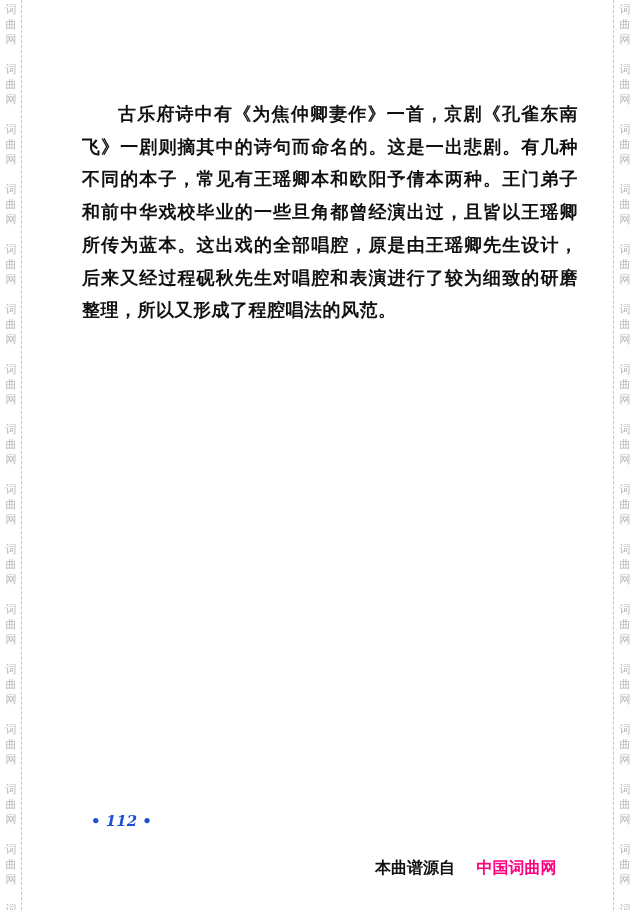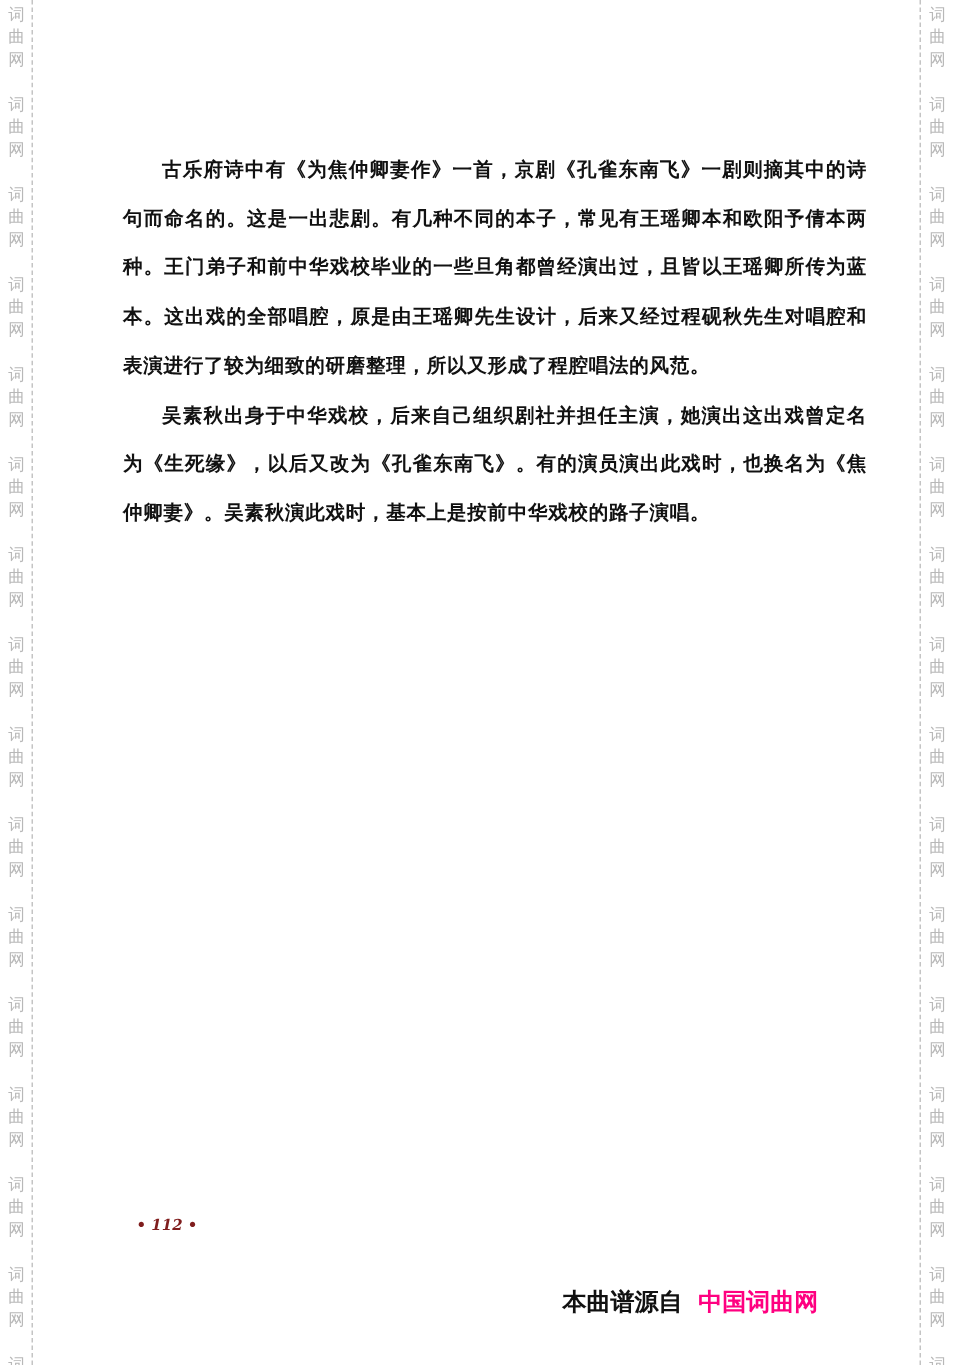--- a/index.html
+++ b/index.html
@@ -21,36 +21,36 @@
     text-align: center;
   }
   .margin-left .wm-group { left: 4px; }
   .margin-right .wm-group { left: 4px; }
   .wm-group span { display: block; }
 
   .page-text {
     position: absolute; left: 82px; top: 98px; width: 496px;
   }
   .para {
-    margin: 0; font-size: 13px; line-height: 32.7px;
+    margin: 0; font-size: 18px; line-height: 32.7px;
     text-indent: 2em; text-align: justify; font-weight: bold;
     letter-spacing: 0.5px;
   }
   .page-number {
     position: absolute; left: 91px; top: 812px;
-    font-size: 10px; font-style: italic; font-weight: bold;
-    color: #7f1d1d;
+    font-size: 15px; font-style: italic; font-weight: bold;
+    color: #1d4ed8;
   }
   .source-line {
     position: absolute; left: 375px; top: 858px;
     font-family: "DejaVu Sans", sans-serif;
     font-size: 16px; font-weight: bold; white-space: nowrap;
   }
   .source-prefix { color: #111; }
-  .source-site { color: #ff0080; margin-left: 5px; }
+  .source-site { color: #ff0080; margin-left: 16px; }
 </style>
 </head>
 <body>
 
 <div class="margin-col margin-left">
     <div class="wm-group" style="top: 2px;">
       <span>词</span>
       <span>曲</span>
       <span>网</span>
     </div>
@@ -204,21 +204,20 @@
       <span>曲</span>
       <span>网</span>
     </div>
     <div class="wm-group" style="top: 902px;">
       <span>词</span>
     </div>
   </div>
 
 <div class="page-text">
   <p class="para">古乐府诗中有《为焦仲卿妻作》一首，京剧《孔雀东南飞》一剧则摘其中的诗句而命名的。这是一出悲剧。有几种不同的本子，常见有王瑶卿本和欧阳予倩本两种。王门弟子和前中华戏校毕业的一些旦角都曾经演出过，且皆以王瑶卿所传为蓝本。这出戏的全部唱腔，原是由王瑶卿先生设计，后来又经过程砚秋先生对唱腔和表演进行了较为细致的研磨整理，所以又形成了程腔唱法的风范。</p>
-  <p class="para">吴素秋出身于中华戏校，后来自己组织剧社并担任主演，她演出这出戏曾定名为《生死缘》，以后又改为《孔雀东南飞》。有的演员演出此戏时，也换名为《焦仲卿妻》。吴素秋演此戏时，基本上是按前中华戏校的路子演唱。</p>
 </div>
 
 <div class="page-number">• 112 •</div>
 
 <div class="source-line">
   <span class="source-prefix">本曲谱源自</span>
   <span class="source-site">中国词曲网</span>
 </div>
 
 </body></html>

